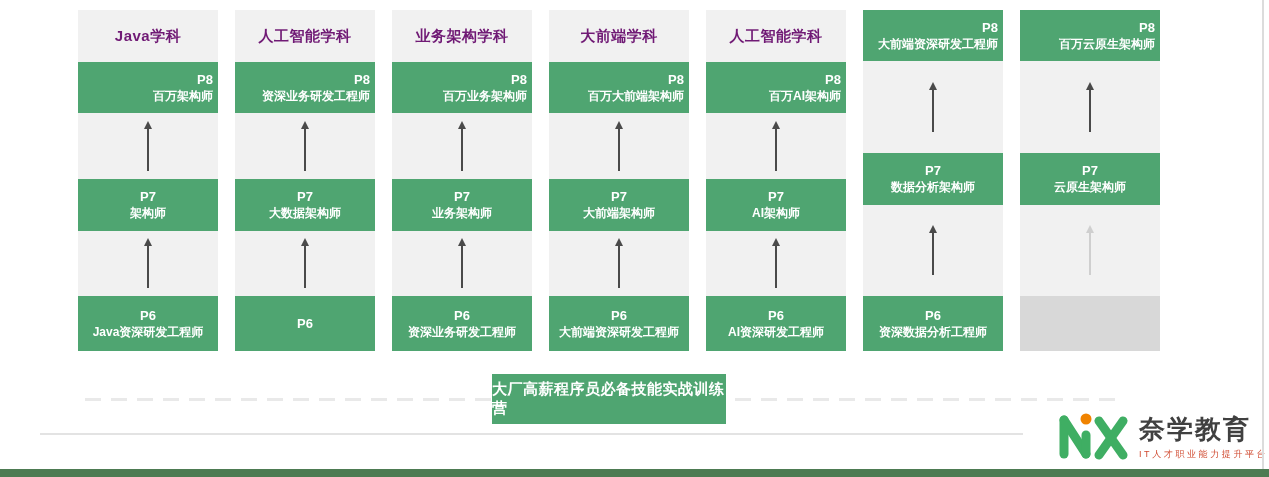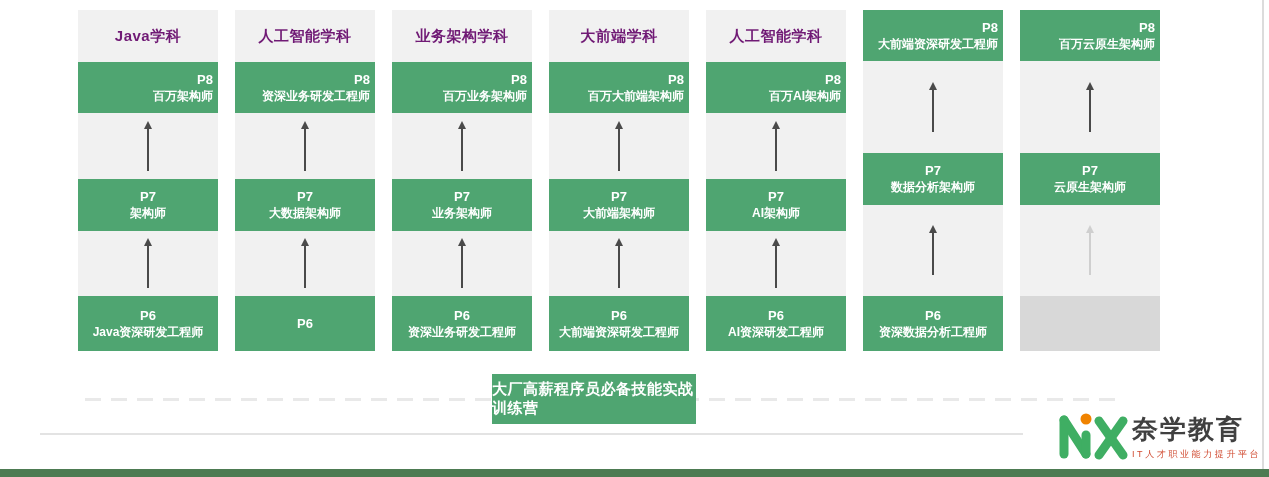--- a/index.html
+++ b/index.html
@@ -32,29 +32,29 @@
     border-left:4px solid transparent; border-right:4px solid transparent;
     border-bottom:8px solid #4a4a4a;
   }
   .arrow-zone.faded .arrow-line { background:#cfcfcf; }
   .arrow-zone.faded .arrow-line::before { border-bottom-color:#cfcfcf; }
   .dashed-line {
     position:absolute; top:398px; left:85px; width:1040px; height:3px;
     background:repeating-linear-gradient(90deg,#e9e9e9 0 16px,transparent 16px 26px);
   }
   .camp-button {
-    position:absolute; left:492px; top:374px; width:204px; height:50px;
+    position:absolute; left:492px; top:374px; width:234px; height:50px;
     background:#4fa571; color:#ffffff; font-size:15px; font-weight:bold;
     display:flex; align-items:center; justify-content:center; letter-spacing:0.5px;
     border:none; cursor:pointer; z-index:2;
   }
   .divider { position:absolute; top:433px; left:40px; width:983px; height:2px; background:#e3e3e3; }
   .brand { position:absolute; left:1056px; top:409px; display:flex; align-items:flex-start; }
   .brand-mark { width:74px; height:54px; flex:0 0 auto; }
-  .brand-text { margin-left:2px; padding-top:5px; }
+  .brand-text { margin-left:9px; padding-top:5px; }
   .brand-name { font-size:26px; font-weight:bold; color:#404040; letter-spacing:2px; line-height:30px; }
   .brand-tagline { font-size:9px; color:#d0492f; letter-spacing:2.6px; margin-top:4px; }
   .bottom-bar { position:absolute; left:0; bottom:0; width:1269px; height:8px; background:#4d7b52; }
   .right-edge { position:absolute; right:5px; top:0; width:2px; height:469px; background:#dcdcdc; }
 </style>
 </head>
 <body>
 
 <div class="columns">
     <div class="card">

